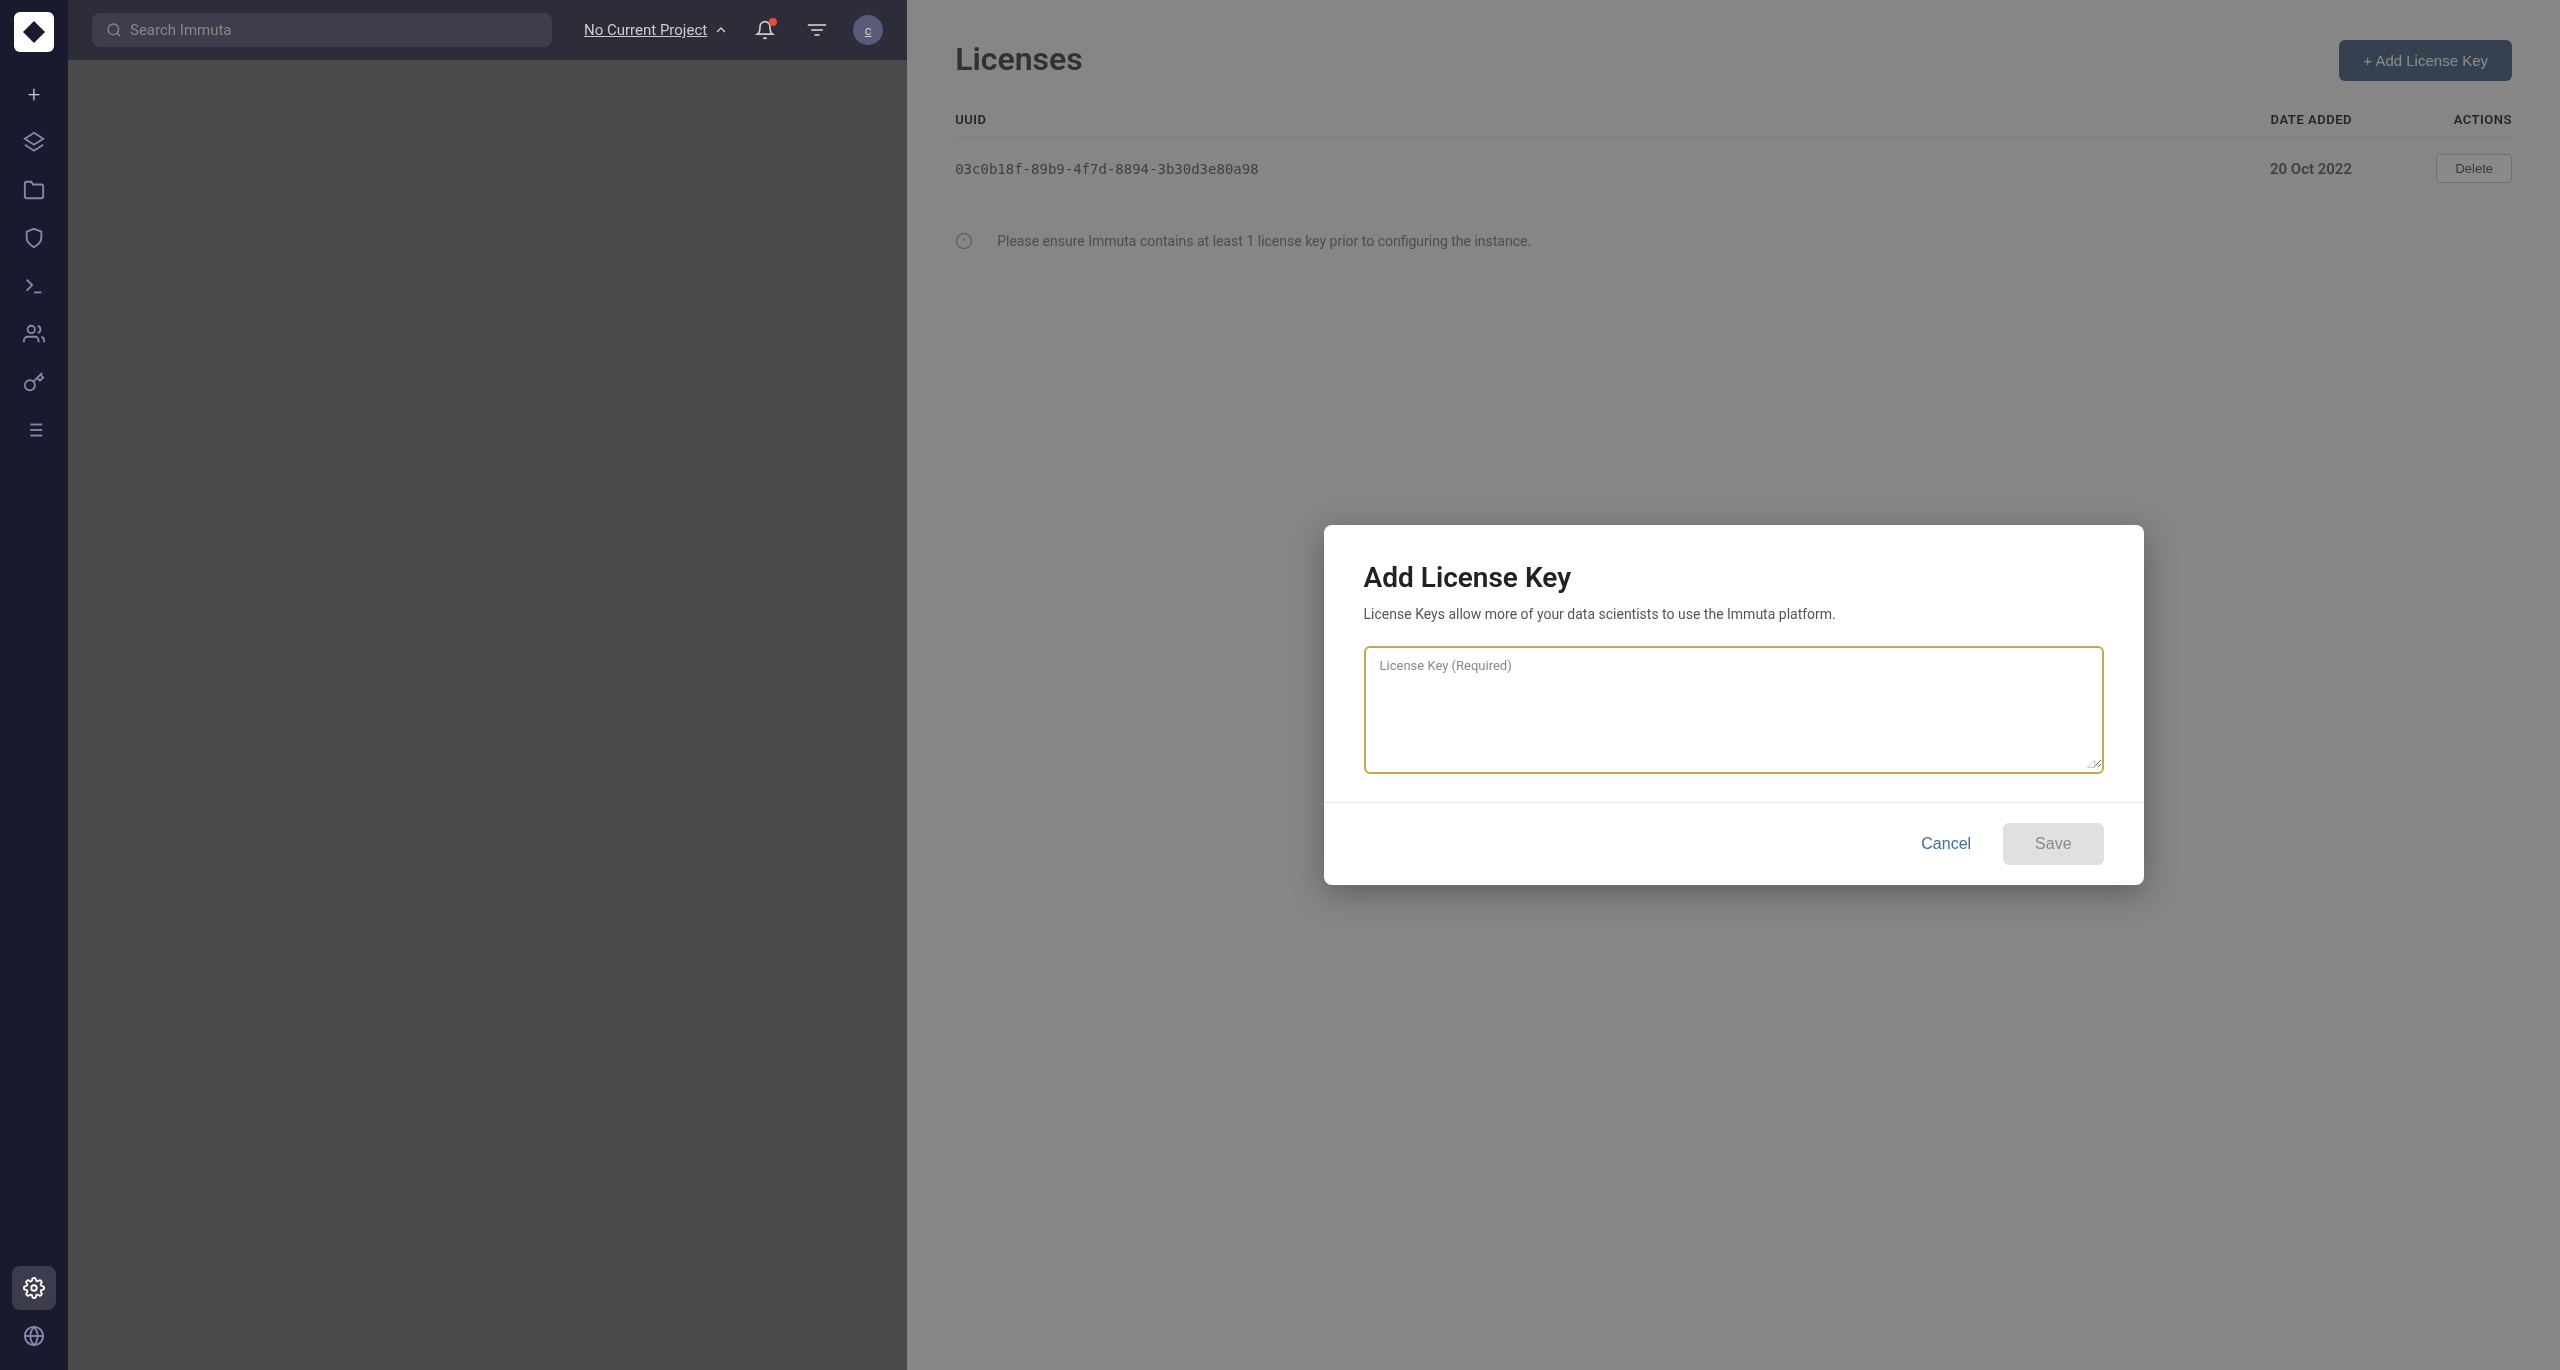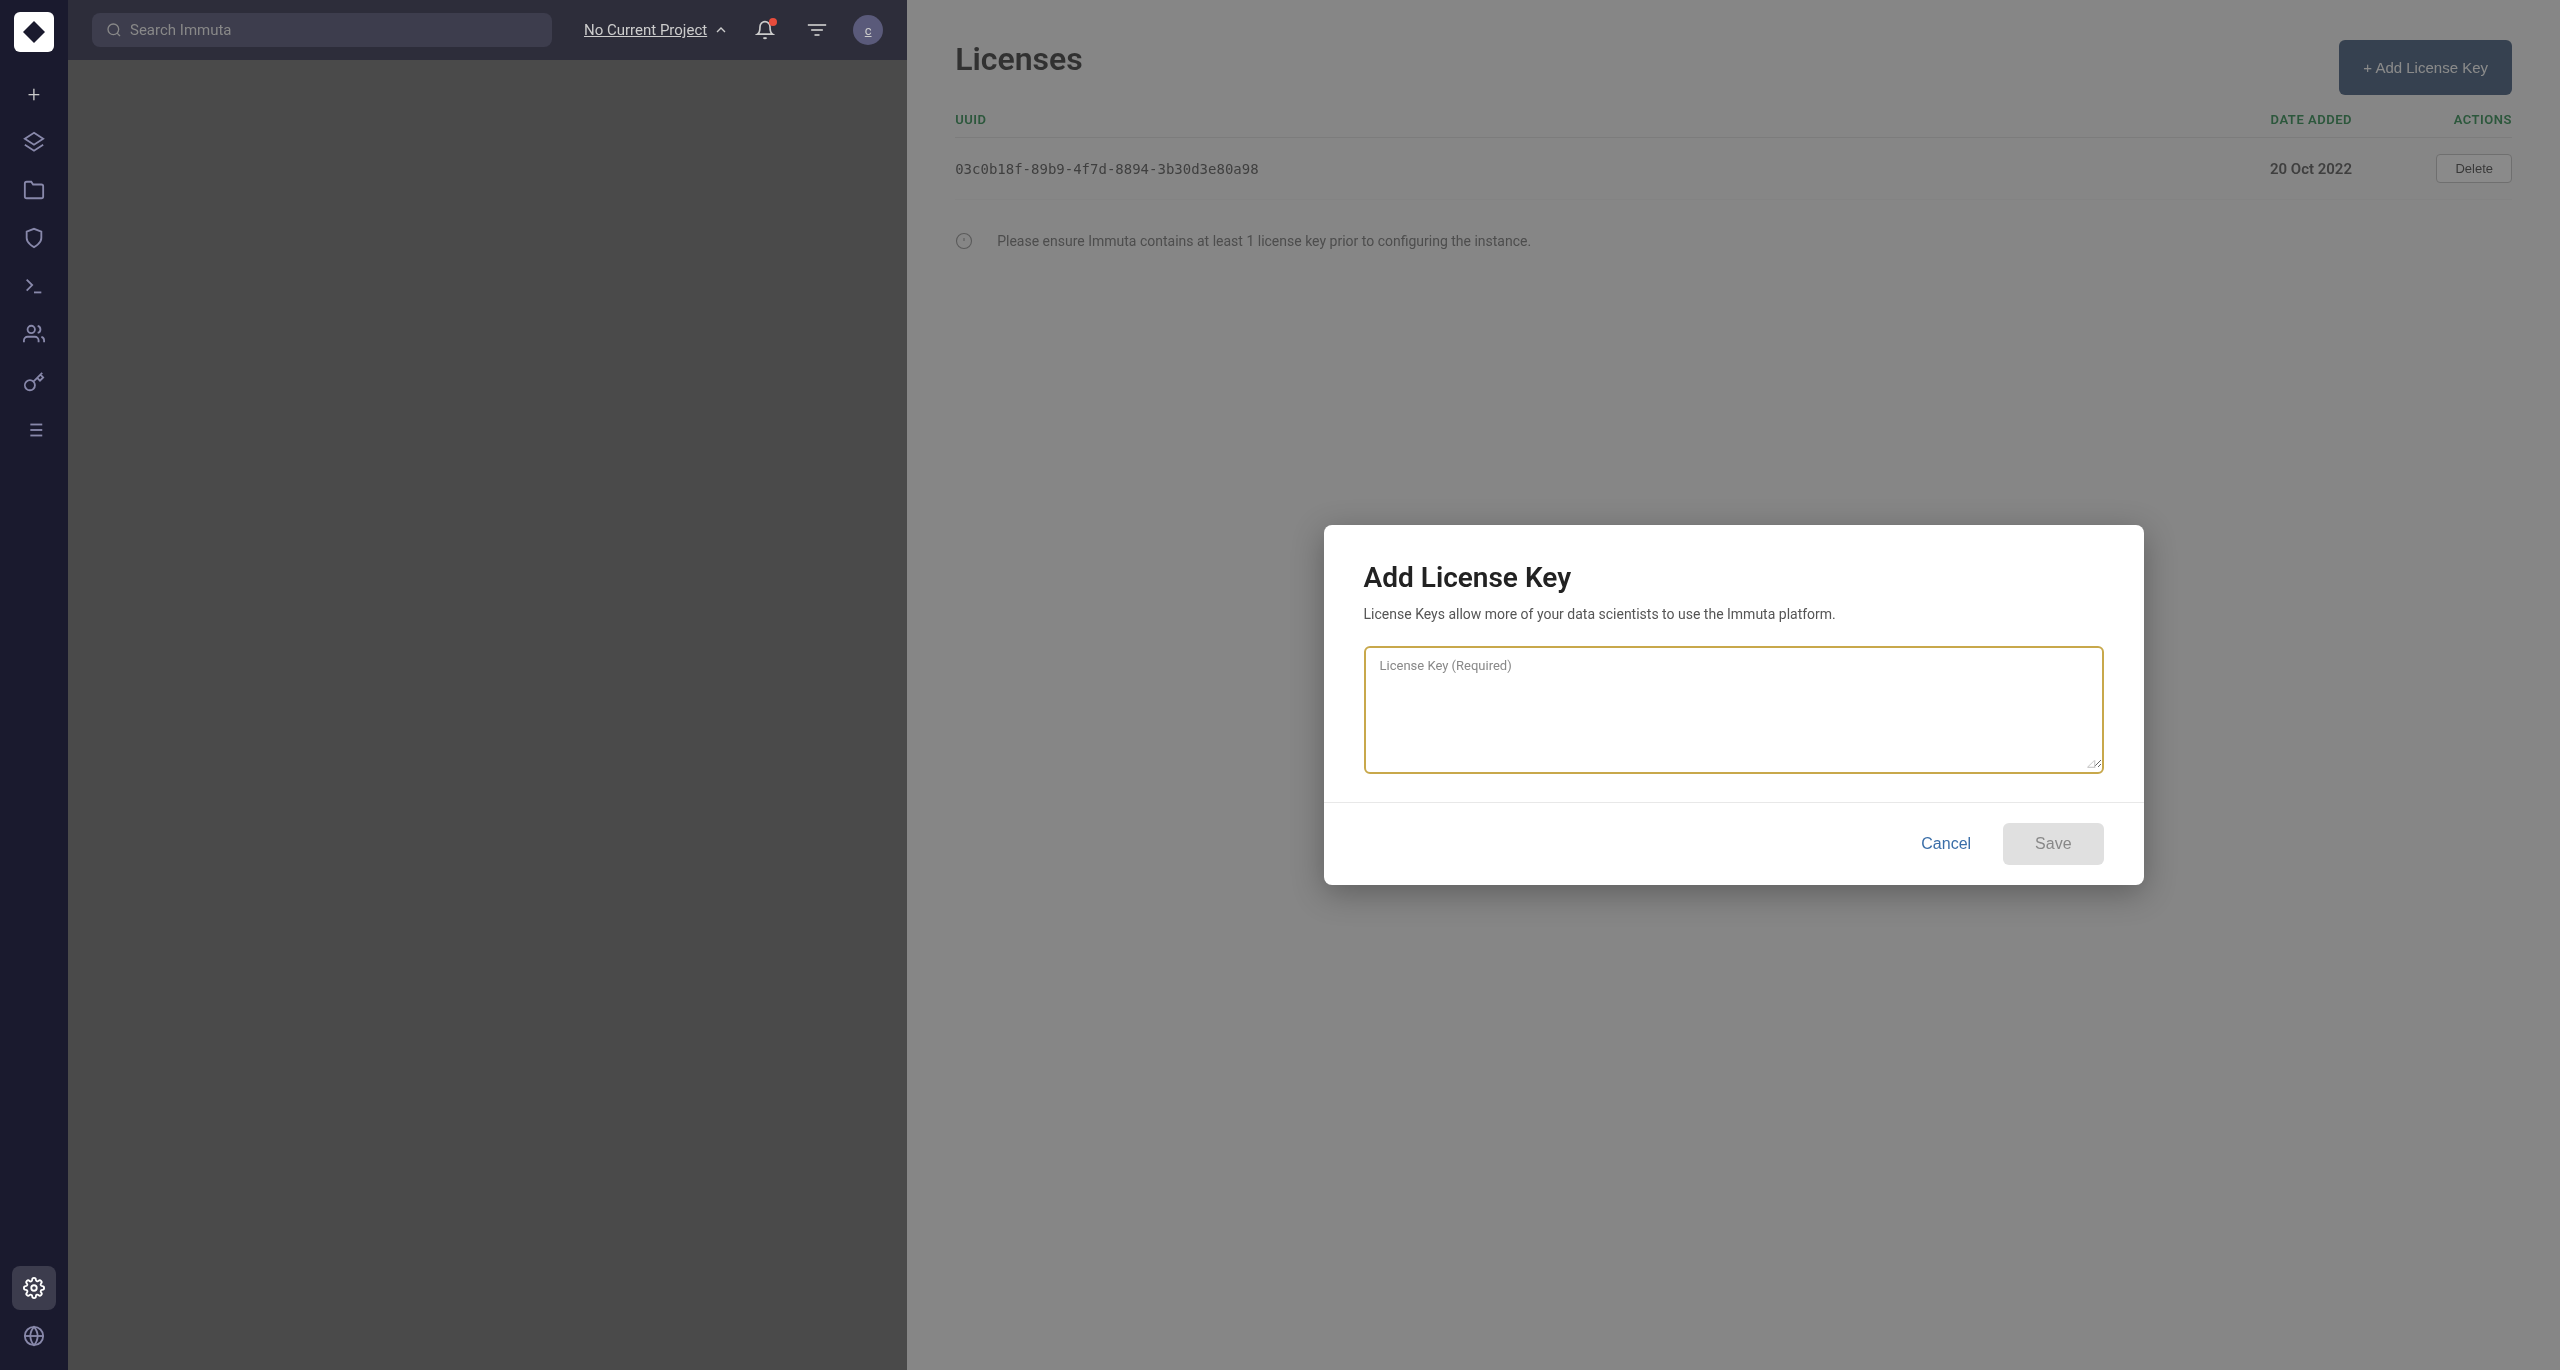--- a/index.html
+++ b/index.html
@@ -143,21 +143,21 @@
     .page-title {
       font-size: 32px;
       font-weight: 600;
       color: #222;
       margin-bottom: 24px;
     }
     .table-header-row {
       display: flex;
       padding: 10px 0;
       border-bottom: 1px solid #ddd;
-      color: #15803d;
+      color: #000000;
       font-size: 13px;
       font-weight: 600;
       text-transform: uppercase;
       letter-spacing: 0.04em;
     }
     .col-uuid { flex: 2; }
     .col-spacer { flex: 3; }
     .col-date { width: 180px; text-align: right; padding-right: 40px; }
     .col-actions { width: 120px; text-align: right; }
 
@@ -182,21 +182,21 @@
       font-size: 13px;
     }
 
     .add-license-btn {
       position: absolute;
       top: 40px;
       right: 48px;
       background: #2d4a6e;
       color: white;
       border: none;
-      padding: 19px 24px;
+      padding: 12px 24px;
       border-radius: 6px;
       font-size: 15px;
       cursor: pointer;
       display: flex;
       align-items: center;
       gap: 8px;
     }
 
     .hint-row {
       display: flex;

